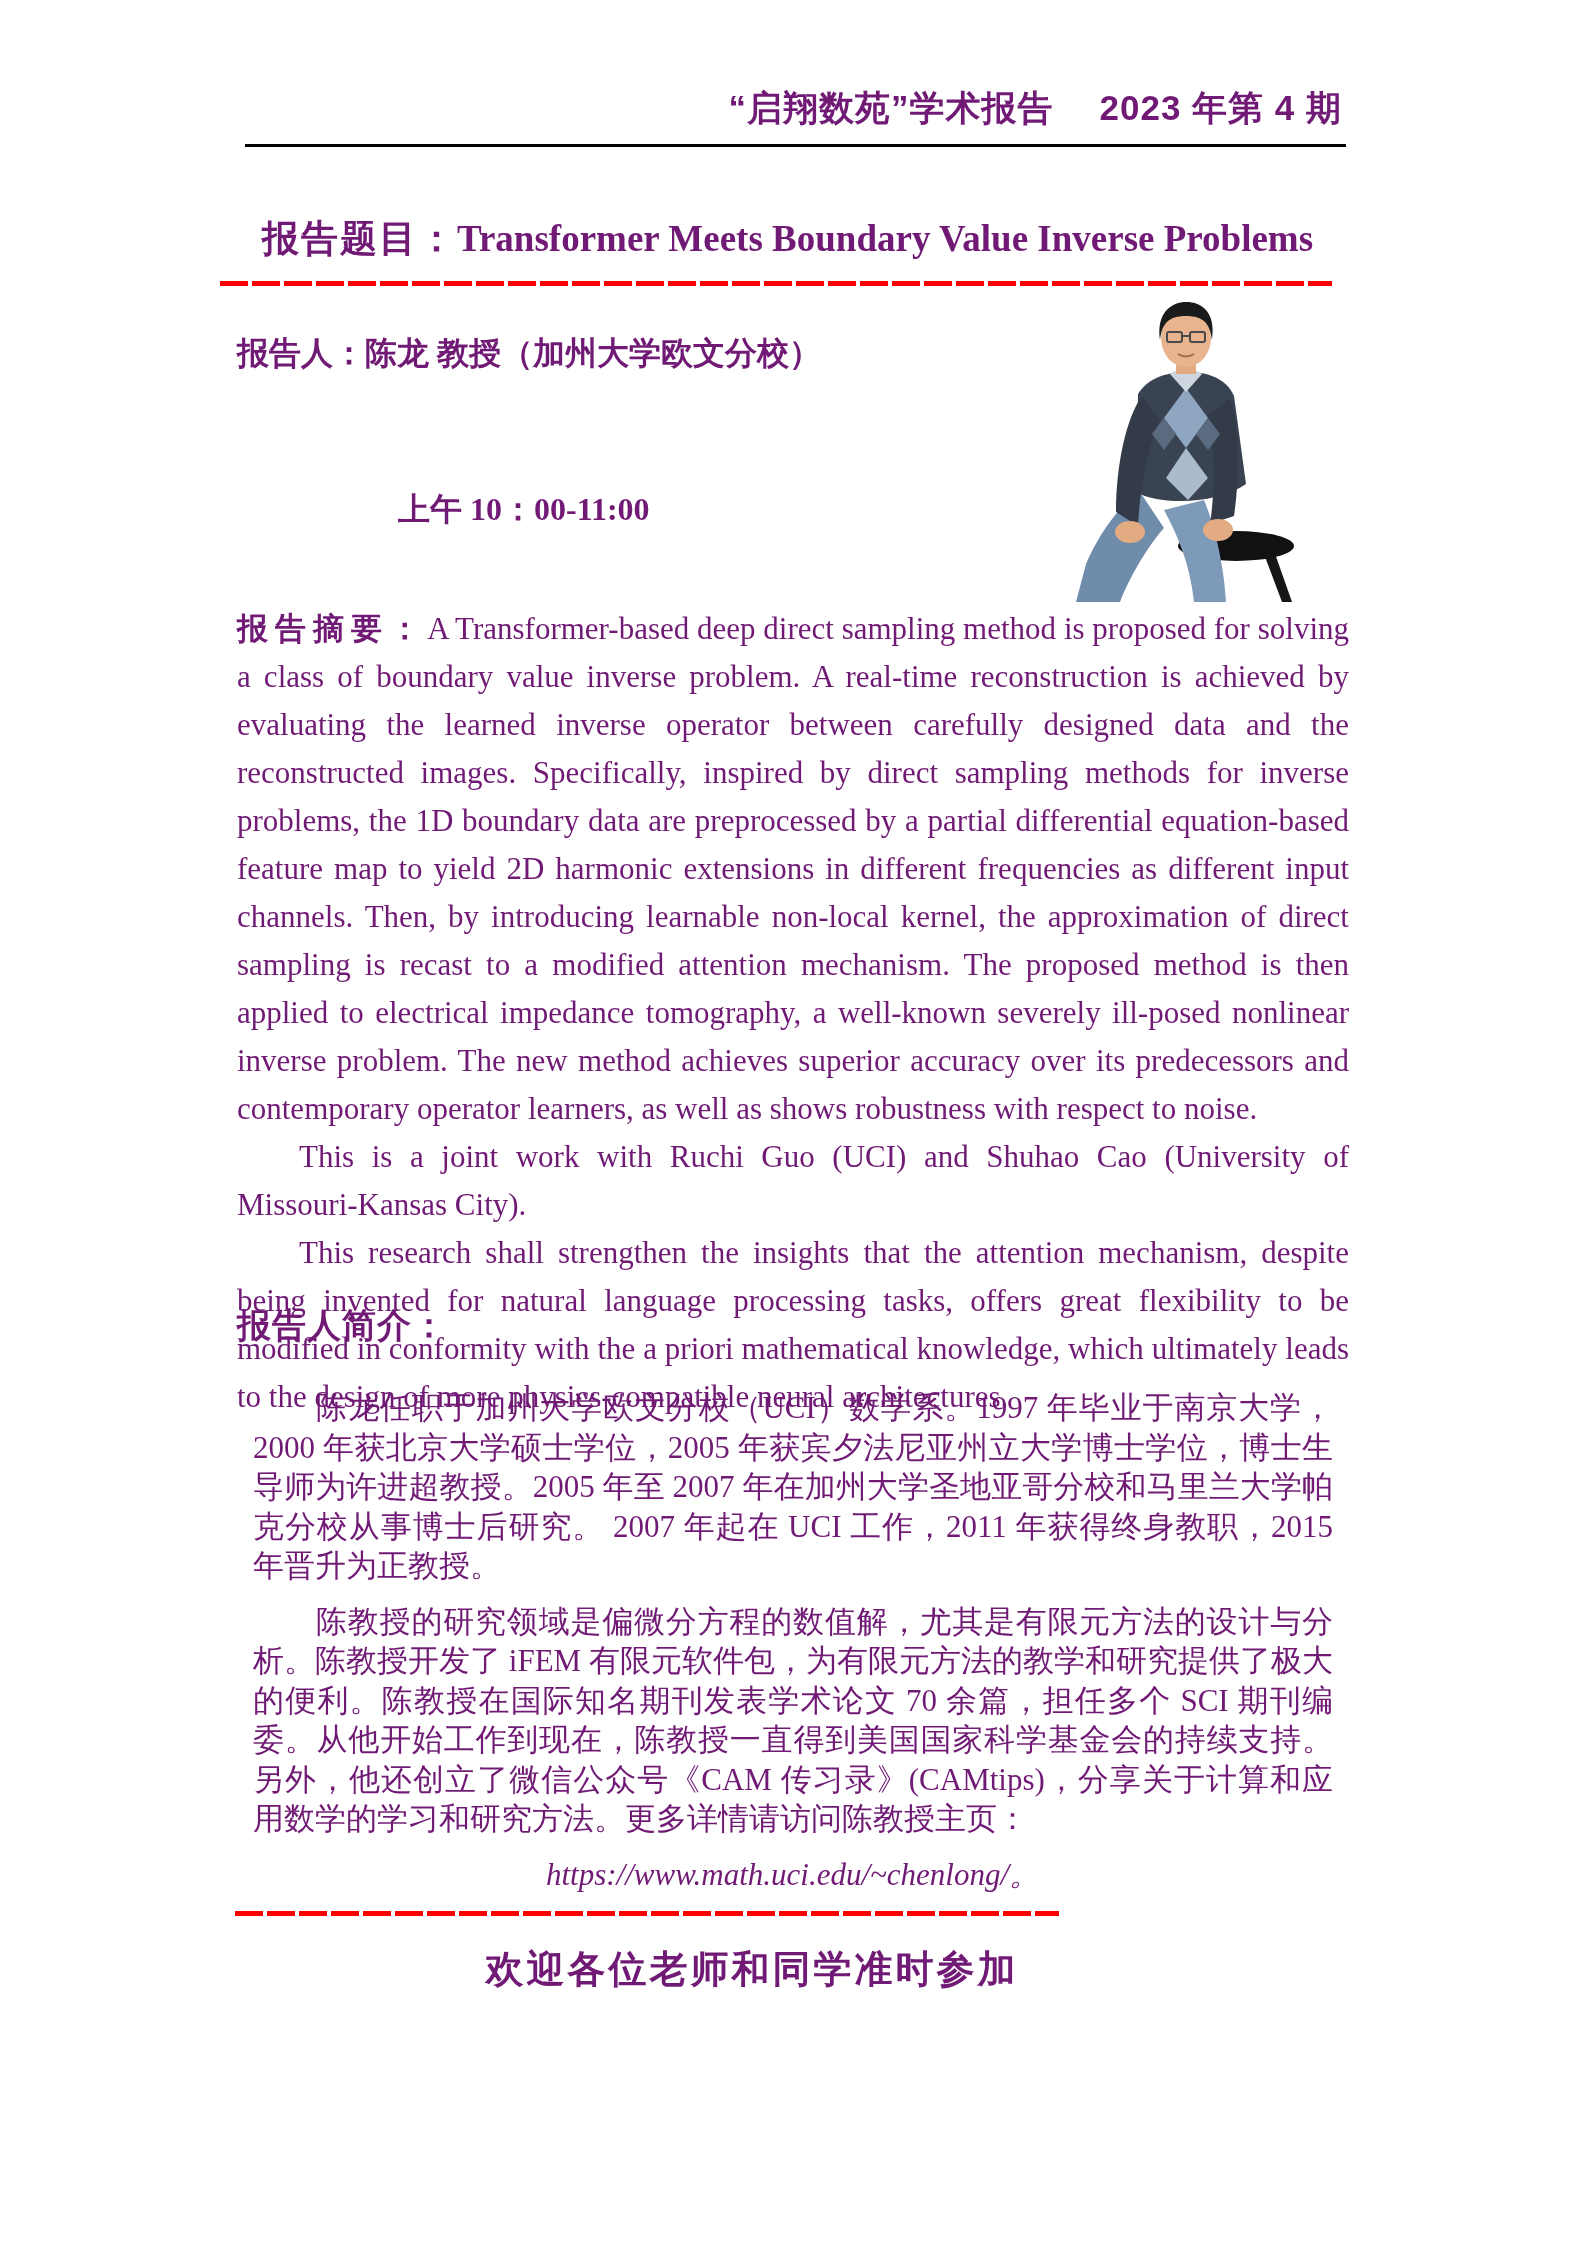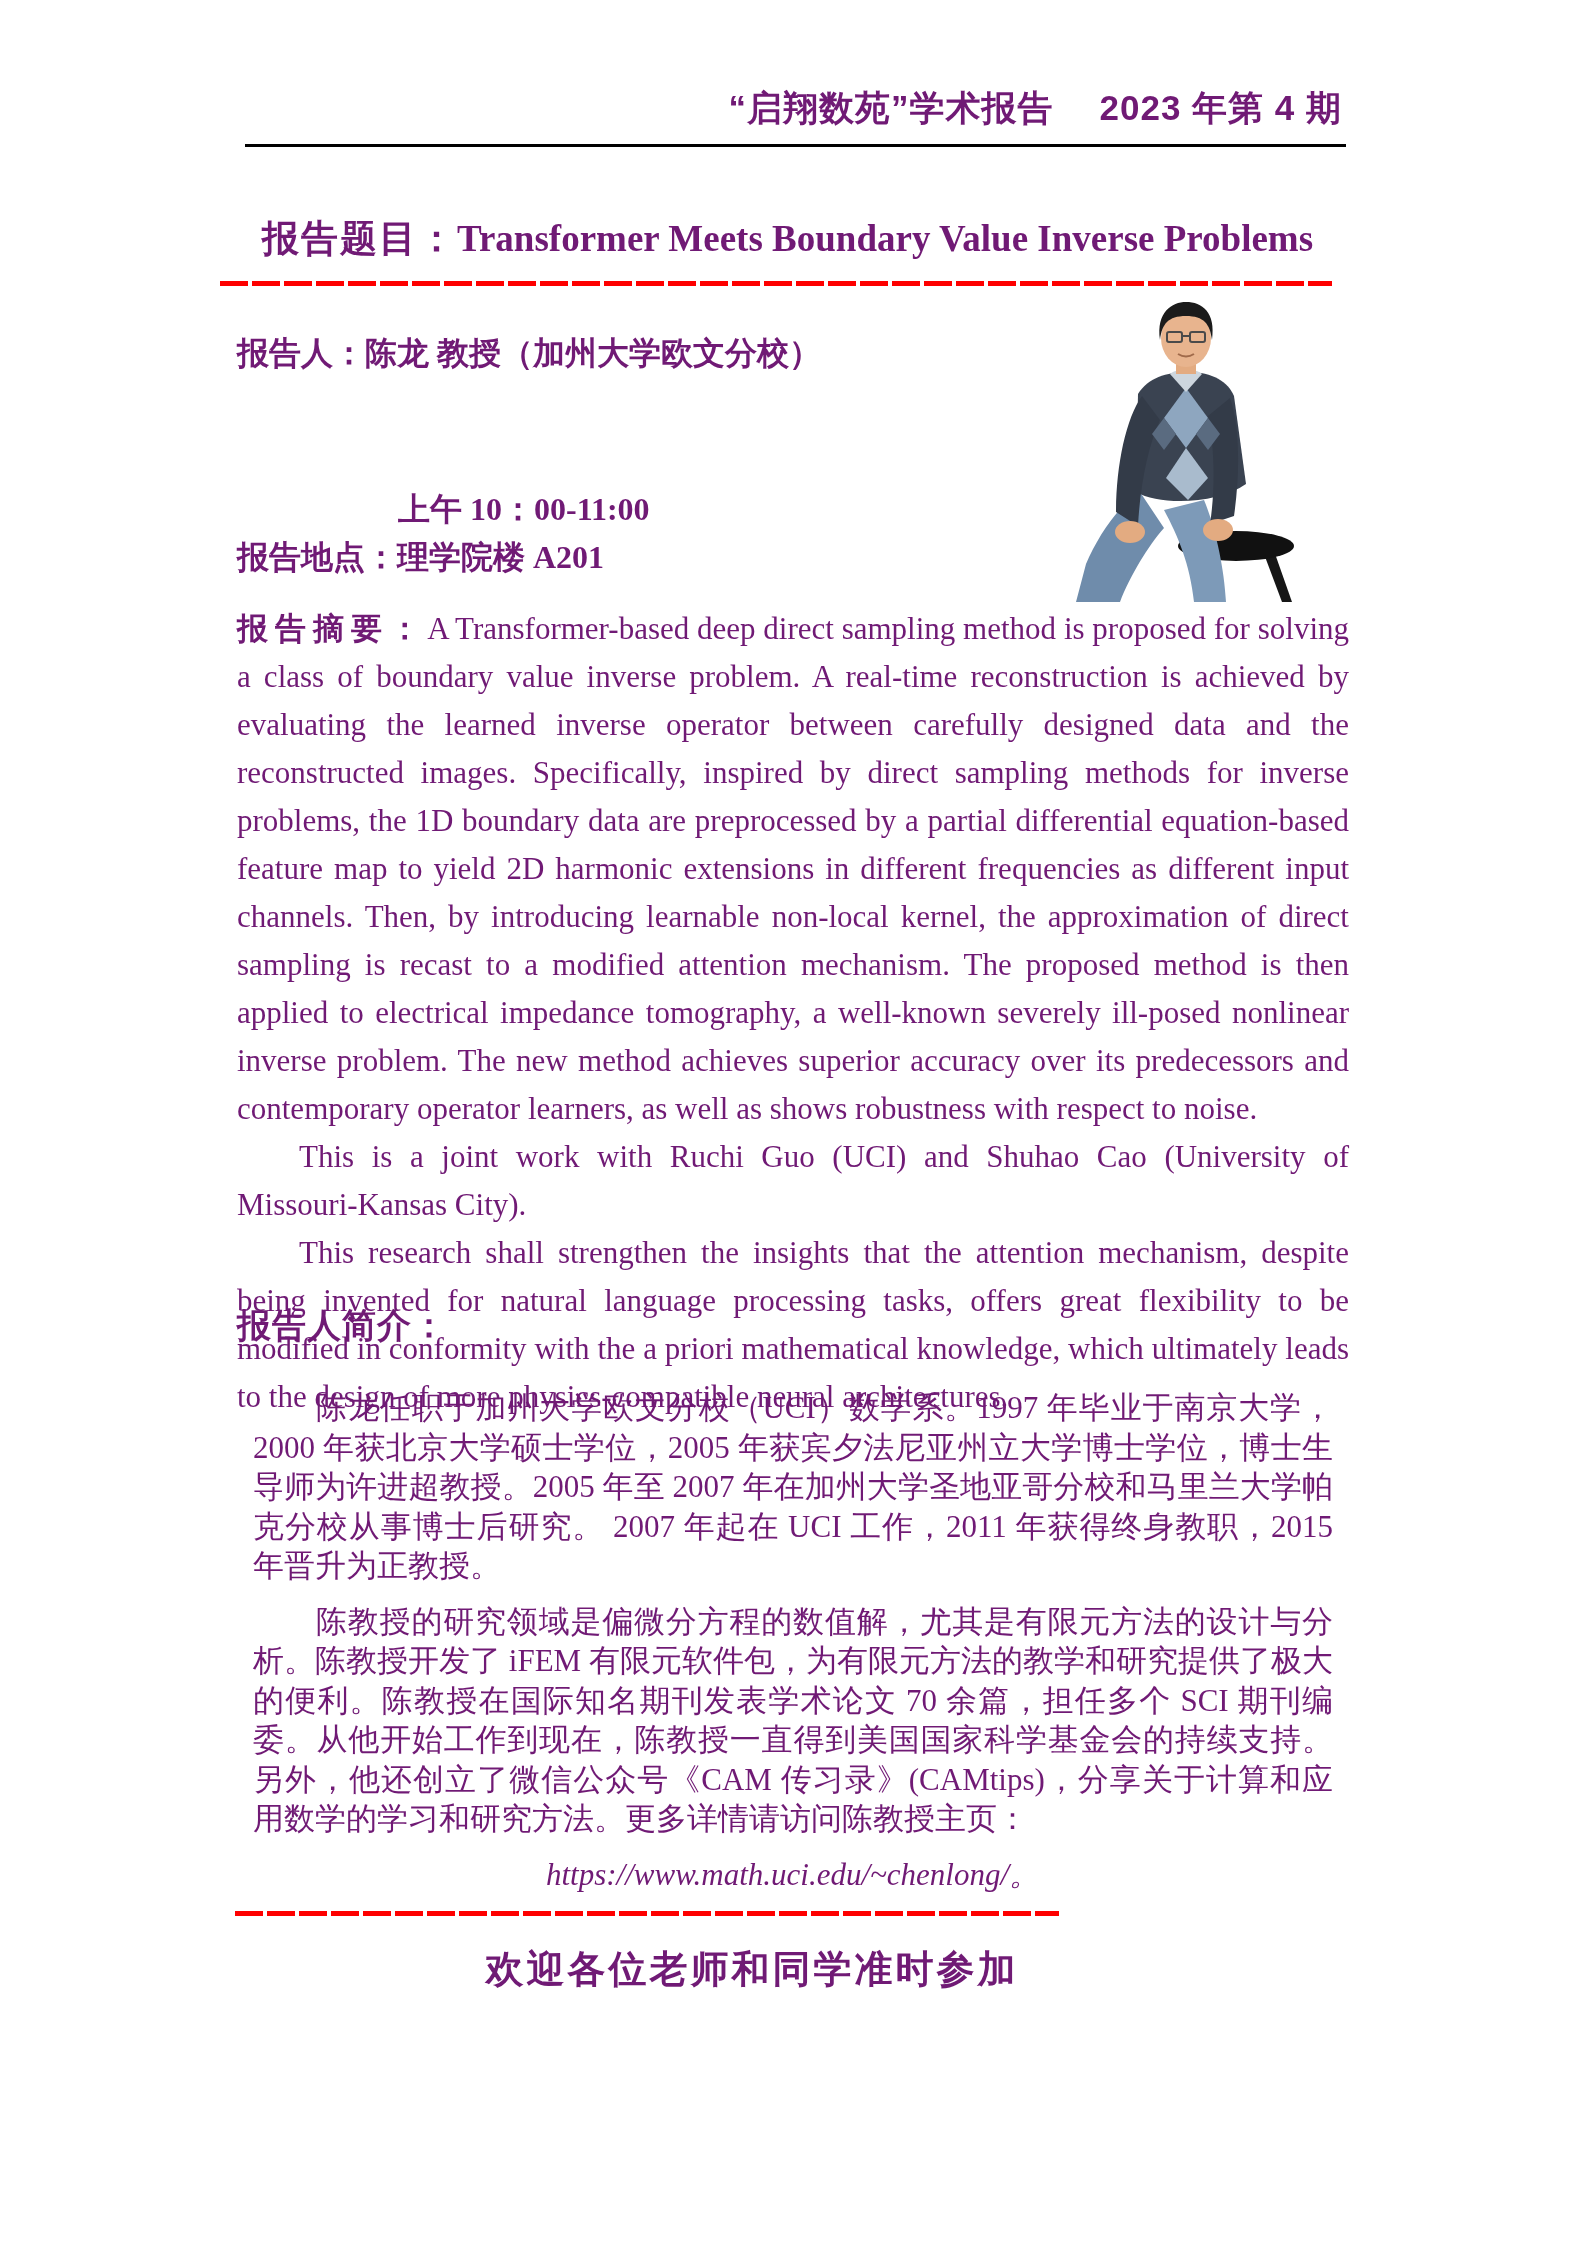--- a/index.html
+++ b/index.html
@@ -96,21 +96,20 @@
 
   <h1 class="title"><span class="title-label">报告题目：</span><span>Transformer Meets Boundary Value Inverse Problems</span></h1>
 
   <div class="dash-rule rule-top">
     <div class="dash-red"></div>
     <div class="dash-shadow"></div>
   </div>
 
   <div class="info-line info-speaker"><span>报告人：</span><span>陈龙 教授（加州大学欧文分校）</span></div>
   <div class="info-line info-time2">上午 10：00-11:00</div>
-  <div class="info-line info-location"><span>报告地点：</span><span>理学院楼 A201</span></div>
 
   <div class="photo">
     <svg viewBox="0 0 264 306" xmlns="http://www.w3.org/2000/svg">
       <rect x="0" y="0" width="264" height="306" fill="#ffffff"></rect>
 
       <path d="M205,252 L224,306 L214,306 L196,258 Z" fill="#161616"></path>
       <path d="M152,258 L146,306 L136,306 L142,258 Z" fill="#161616"></path>
       <ellipse cx="168" cy="250" rx="58" ry="15" fill="#111111"></ellipse>
 
       <path d="M72,196 C50,210 30,240 18,268 L8,306 L52,306 C62,280 80,250 96,232 Z" fill="#6f8cab"></path>

